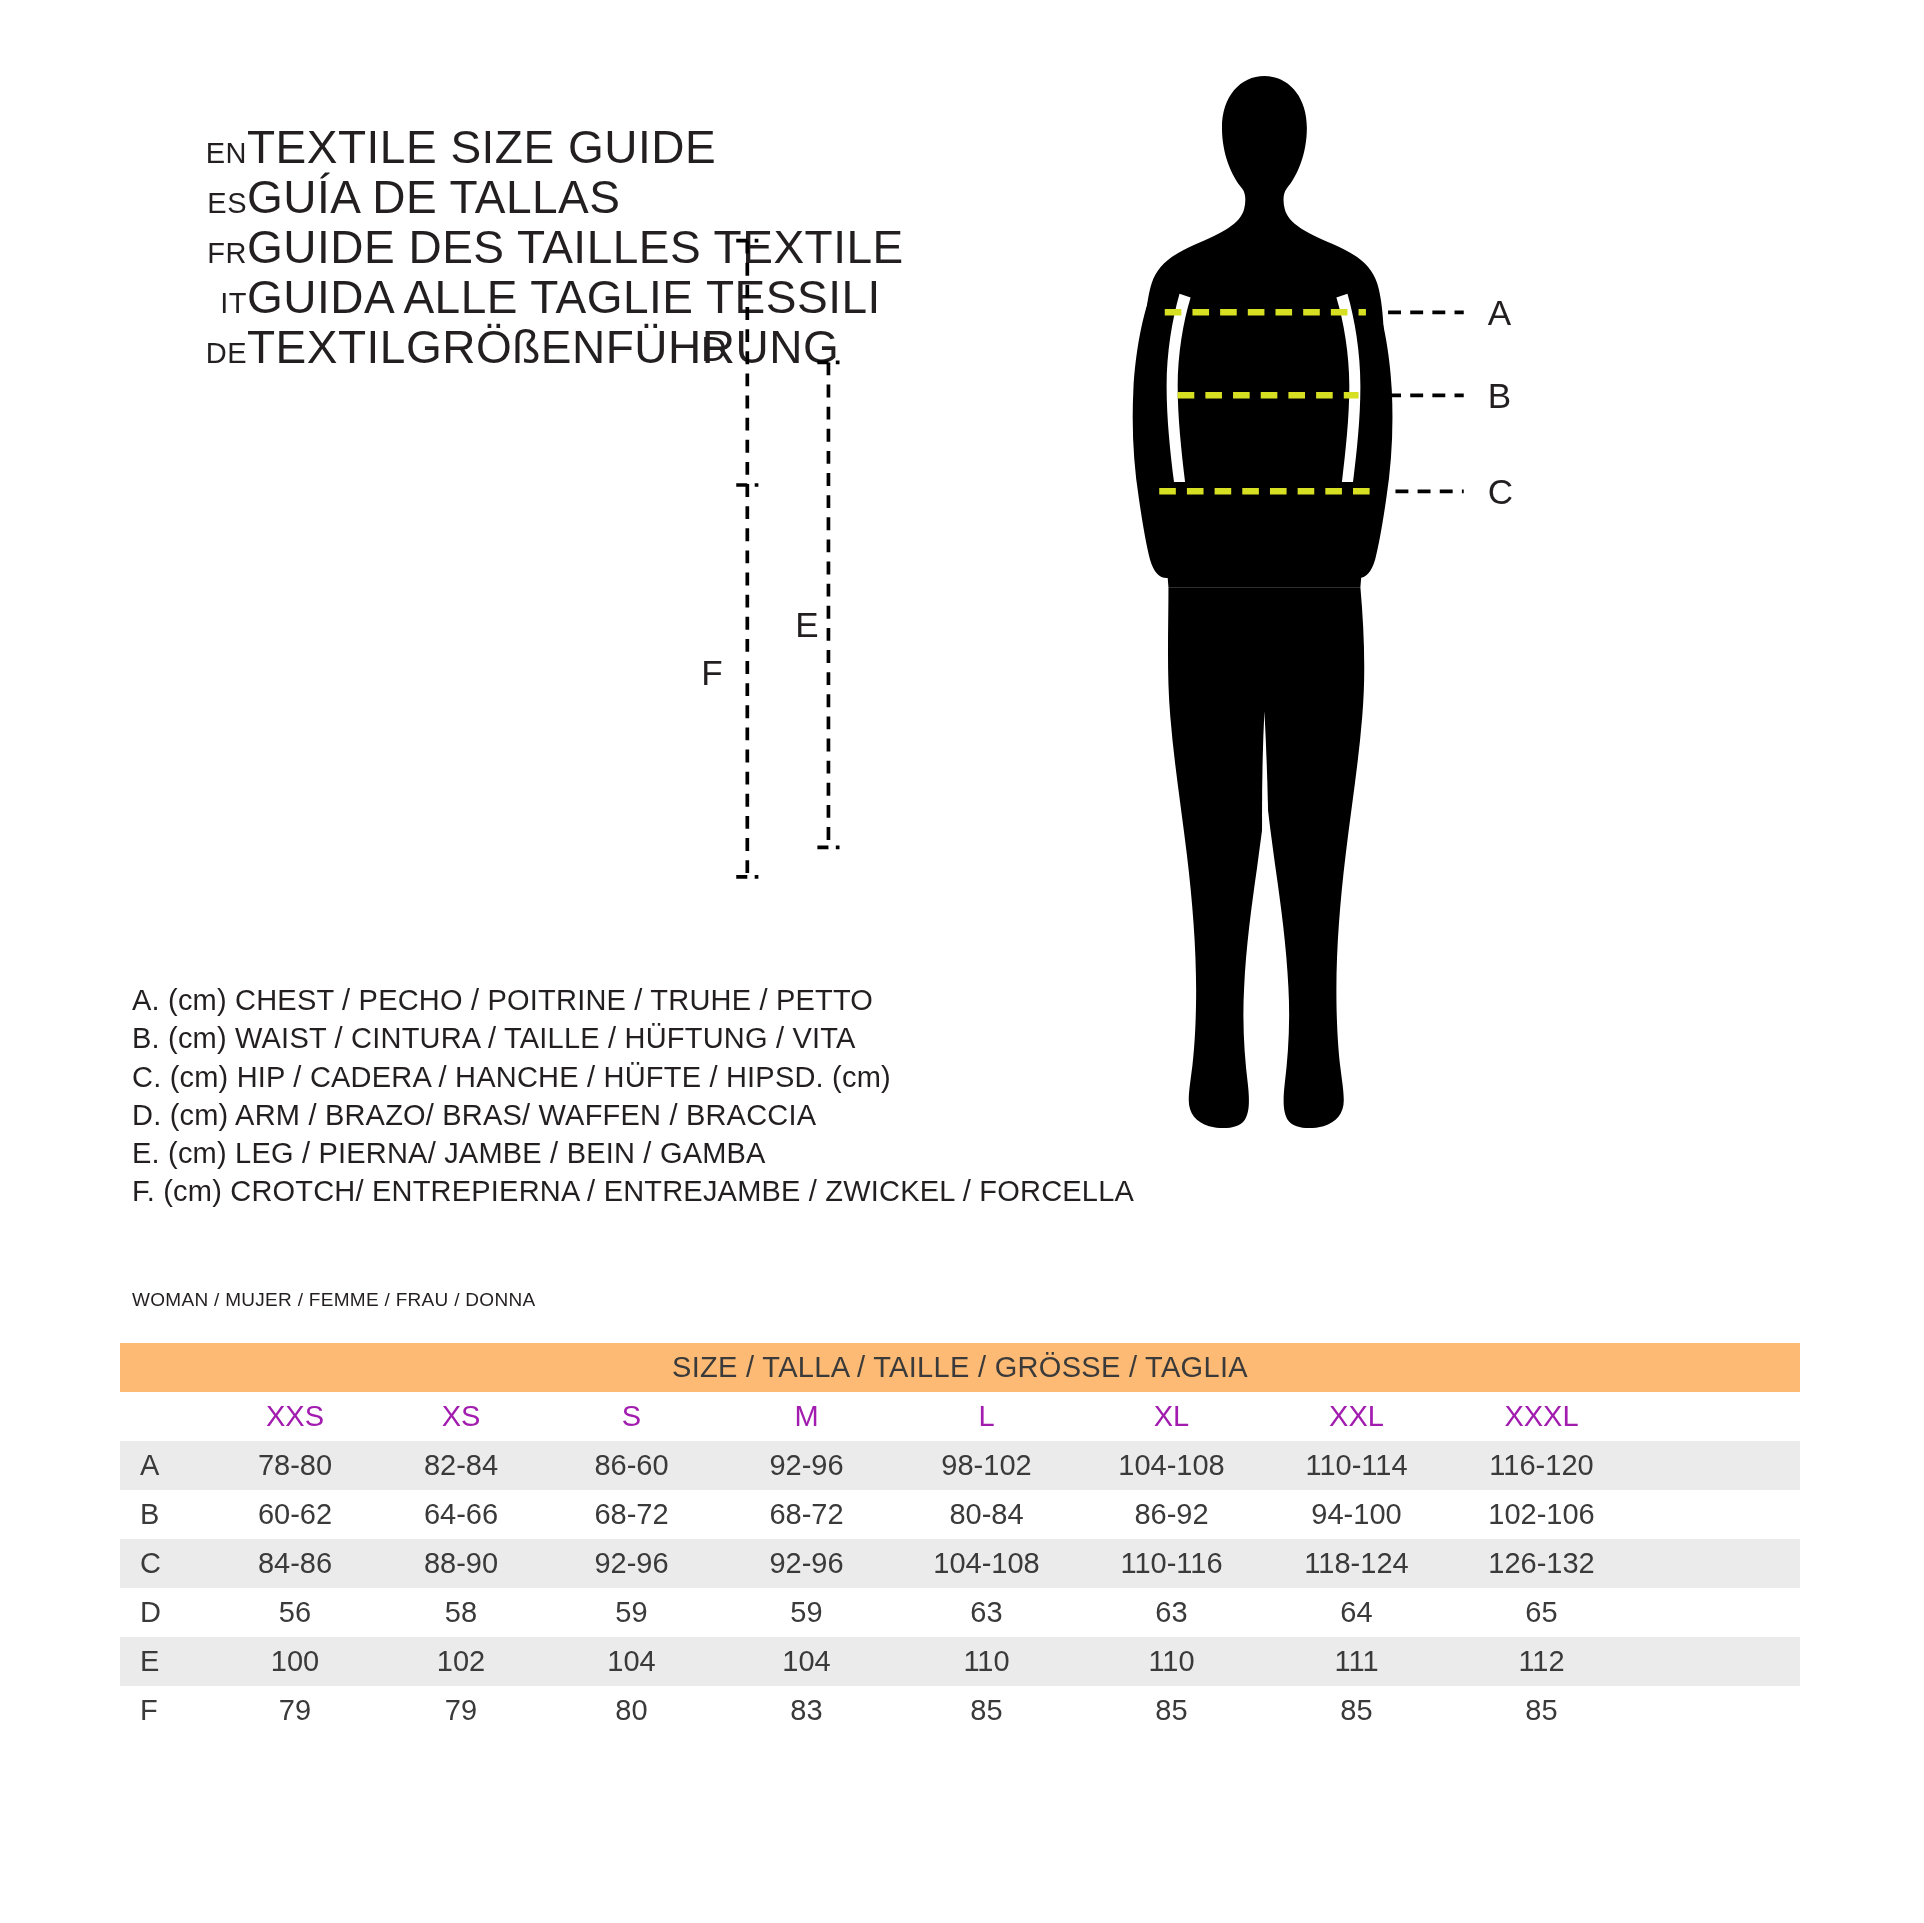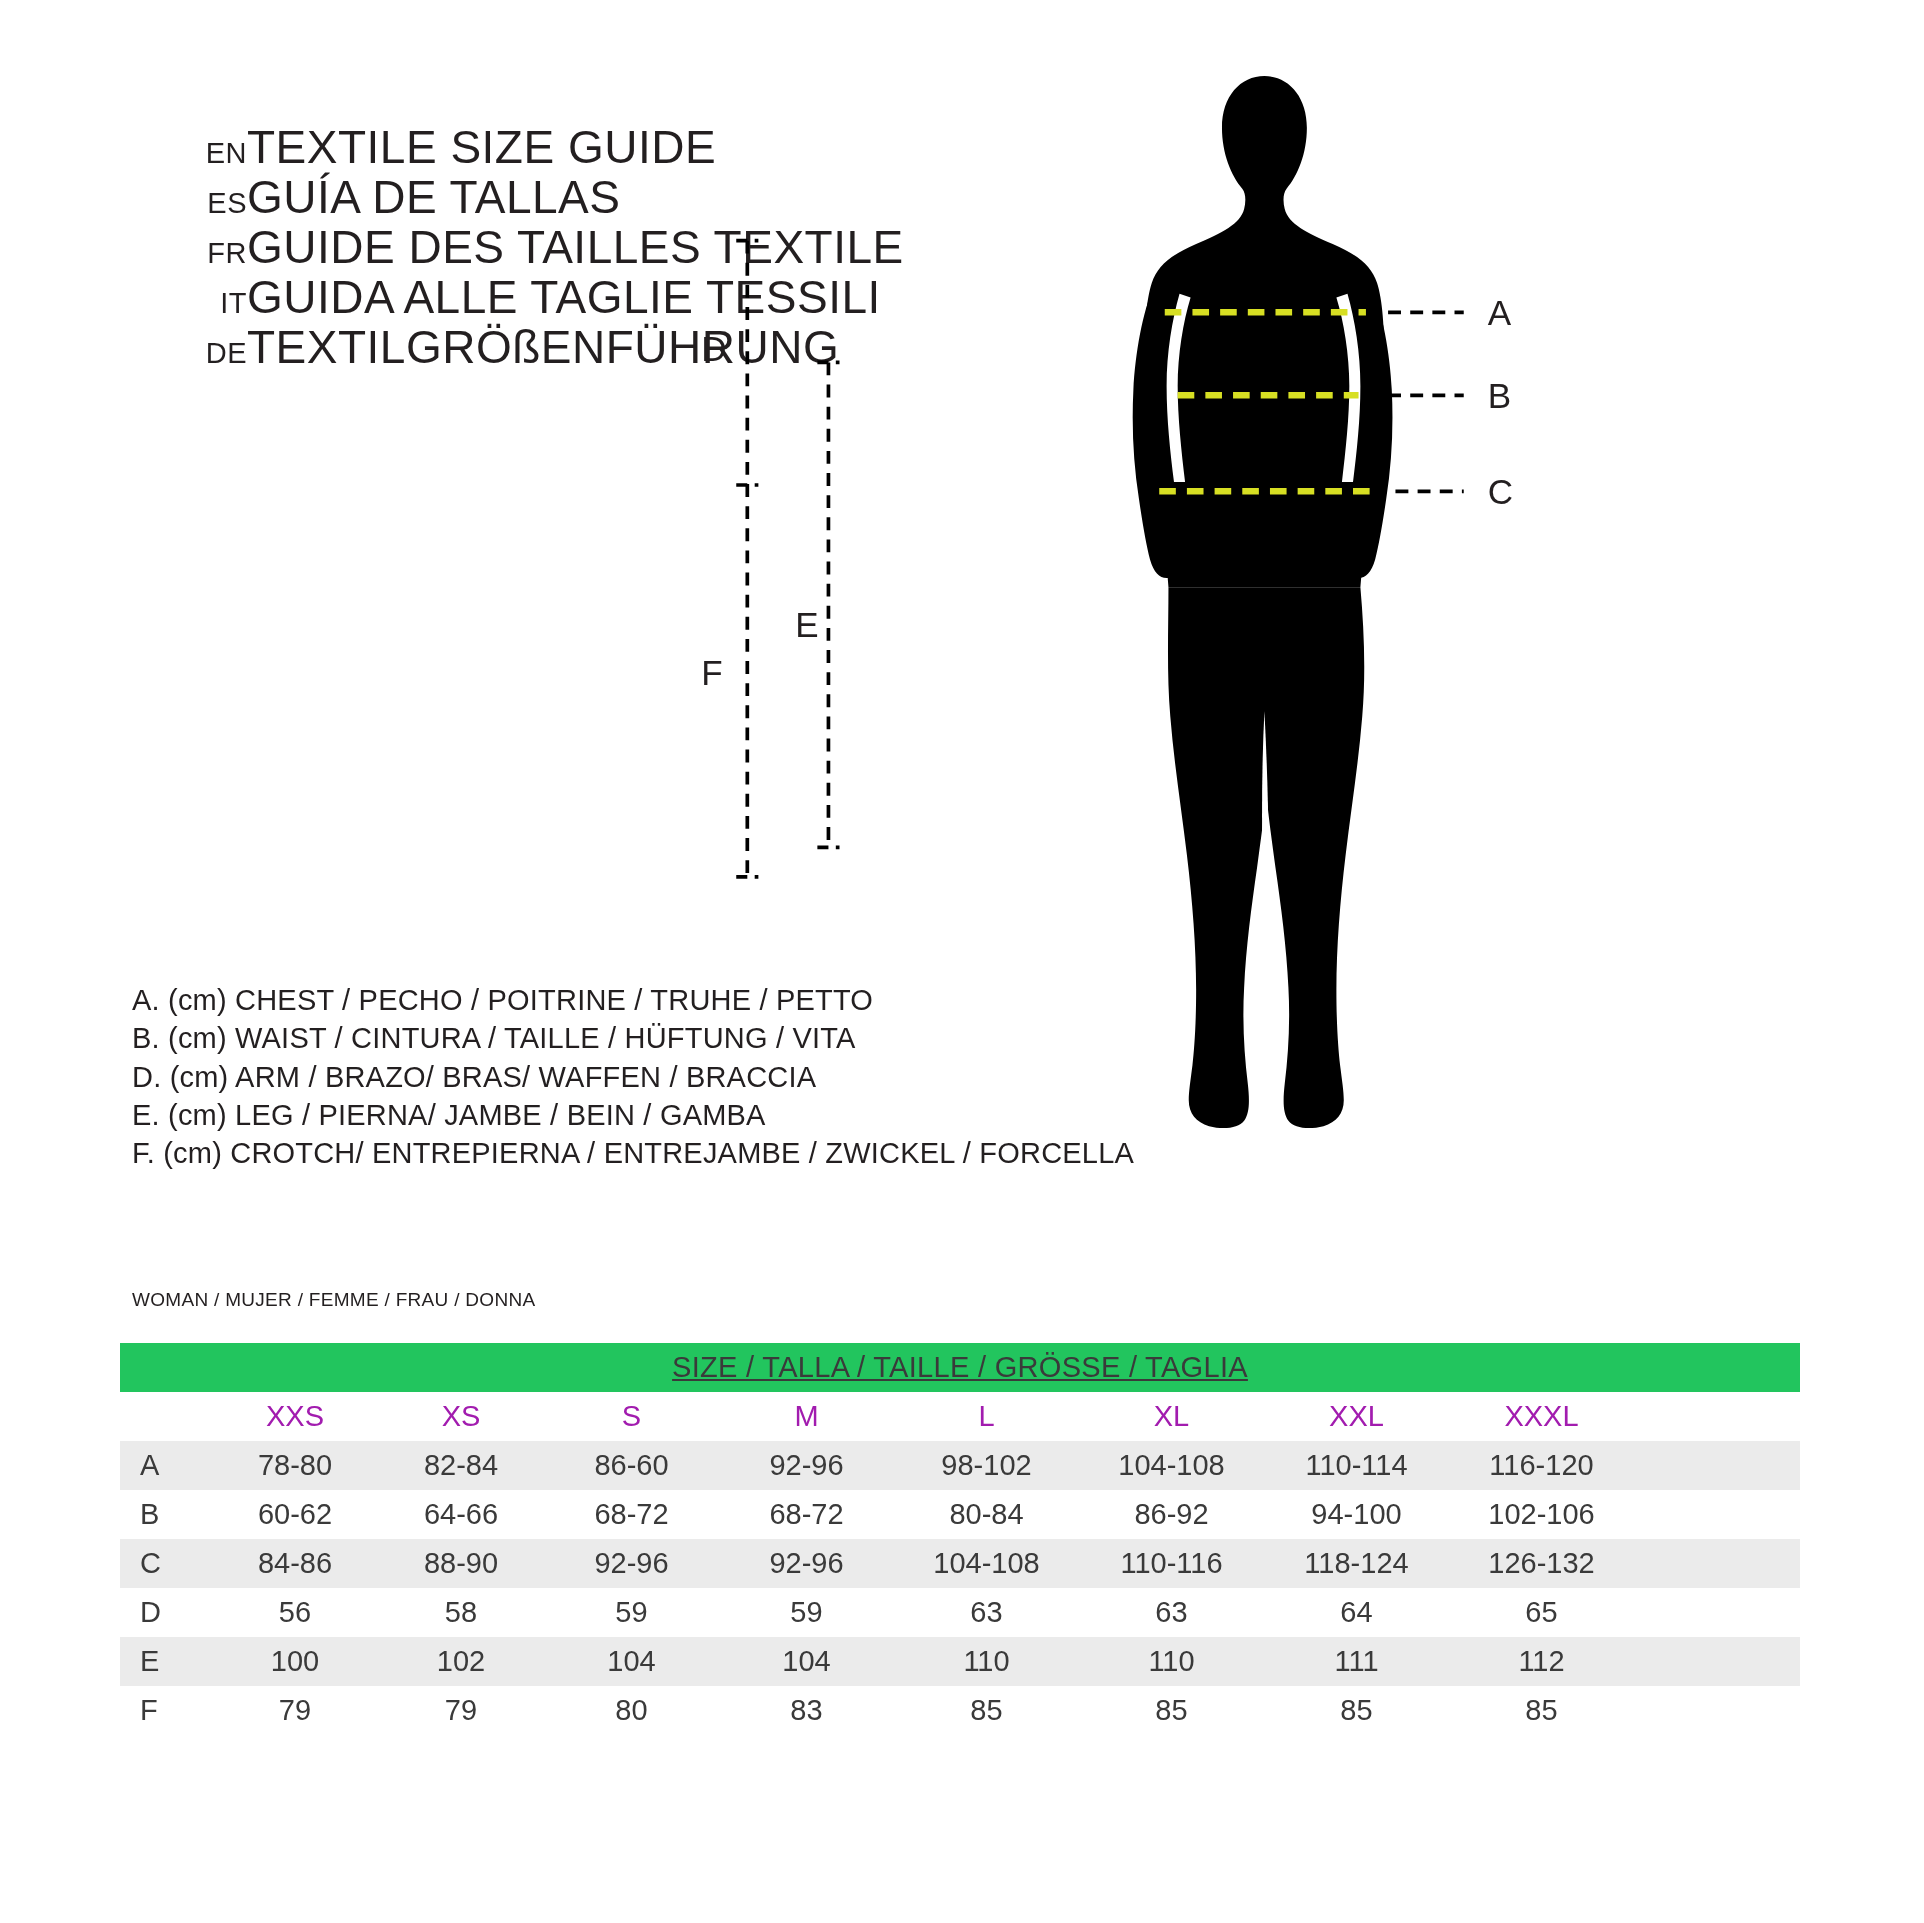--- a/index.html
+++ b/index.html
@@ -92,28 +92,27 @@
   table.sizes th, table.sizes td {
     font-weight: normal;
     font-size: 29px;
     color: #3a3a3a;
     padding: 0;
     height: 49px;
     text-align: center;
     vertical-align: middle;
   }
   .hdr-band td {
-    background: #22c55e;
+    background: #fdba74;
     color: #404040;
     text-align: left;
     height: 52px;
     font-size: 29px;
     padding-left: 20px;
     letter-spacing: 0.3px;
-    text-decoration: underline;
   }
   .col-key {
     width: 92px;
     text-align: left !important;
     padding-left: 20px !important;
     color: #4a4a4a;
   }
   tr.shade td {
     background: #ebebeb;
   }
@@ -251,20 +250,21 @@
       <line x1="148" y1="322" x2="148" y2="848" stroke="#000" stroke-width="4" stroke-dasharray="14 10"></line>
       <line x1="136" y1="322" x2="160" y2="322" stroke="#000" stroke-width="4" stroke-dasharray="12 8"></line>
       <line x1="136" y1="848" x2="160" y2="848" stroke="#000" stroke-width="4" stroke-dasharray="12 8"></line>
       <text x="112" y="620" font-family="Liberation Sans, sans-serif" font-size="38" fill="#231f20">E</text>
     </svg>
   </div>
 
   <div class="legend">
     <div class="legend-row">A. (cm) CHEST / PECHO / POITRINE / TRUHE / PETTO</div>
     <div class="legend-row">B. (cm) WAIST / CINTURA / TAILLE / HÜFTUNG / VITA</div>
+    <div class="legend-row">C. (cm) HIP / CADERA / HANCHE / HÜFTE / HIPSD. (cm)</div>
     <div class="legend-row">D. (cm) ARM / BRAZO/ BRAS/ WAFFEN / BRACCIA</div>
     <div class="legend-row">E. (cm) LEG / PIERNA/ JAMBE / BEIN / GAMBA</div>
     <div class="legend-row">F. (cm) CROTCH/ ENTREPIERNA / ENTREJAMBE / ZWICKEL / FORCELLA</div>
   </div>
 
   <div class="group-label">WOMAN / MUJER / FEMME / FRAU / DONNA</div>
 
   <div class="table-wrap">
     <table class="sizes">
       <colgroup>

